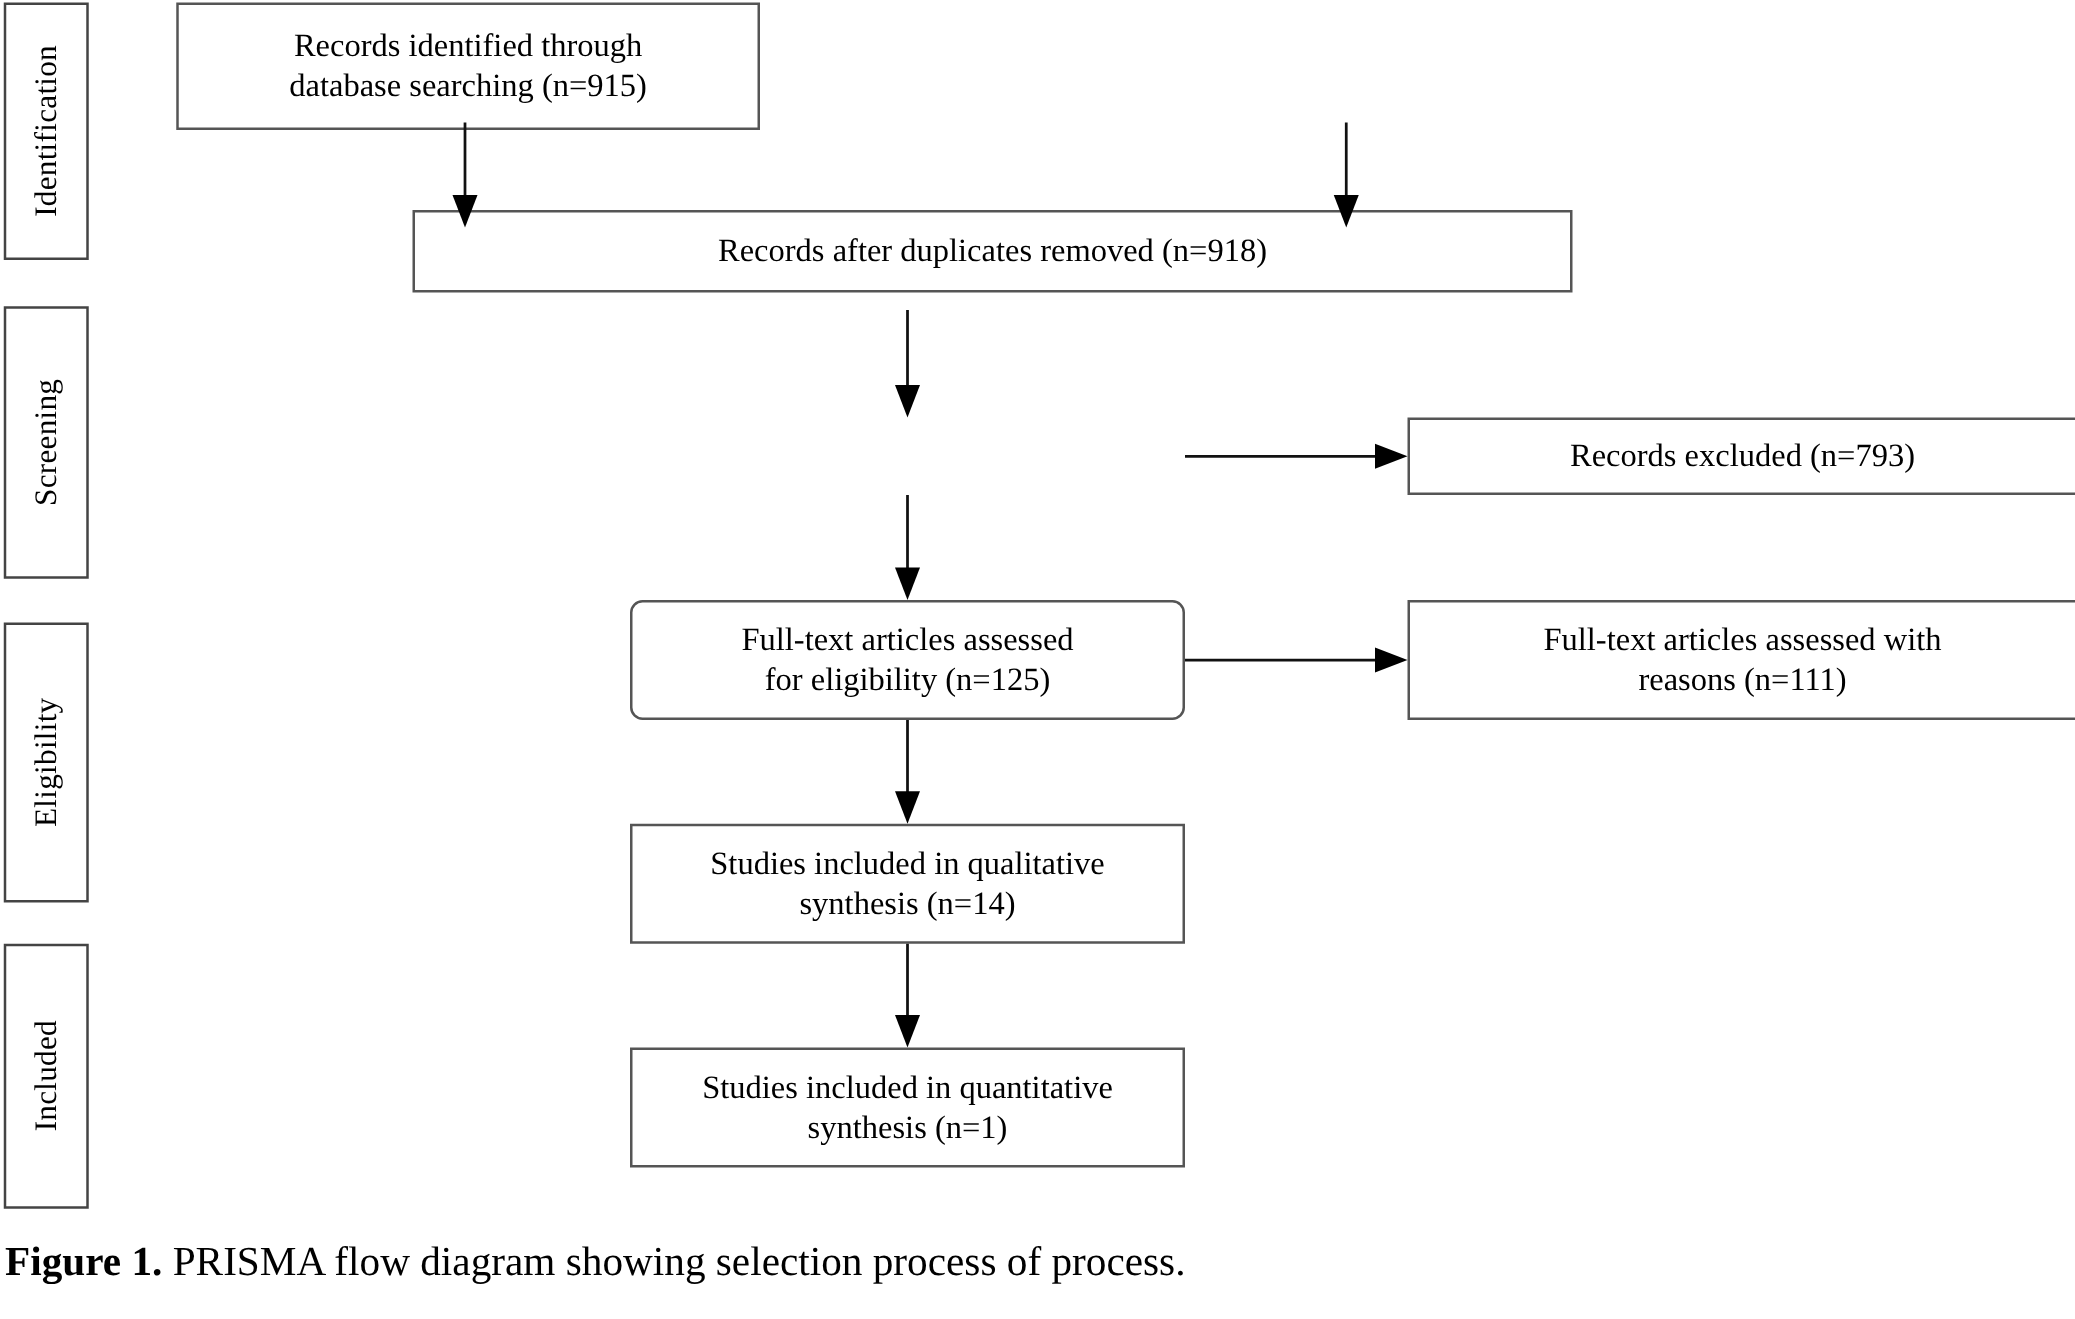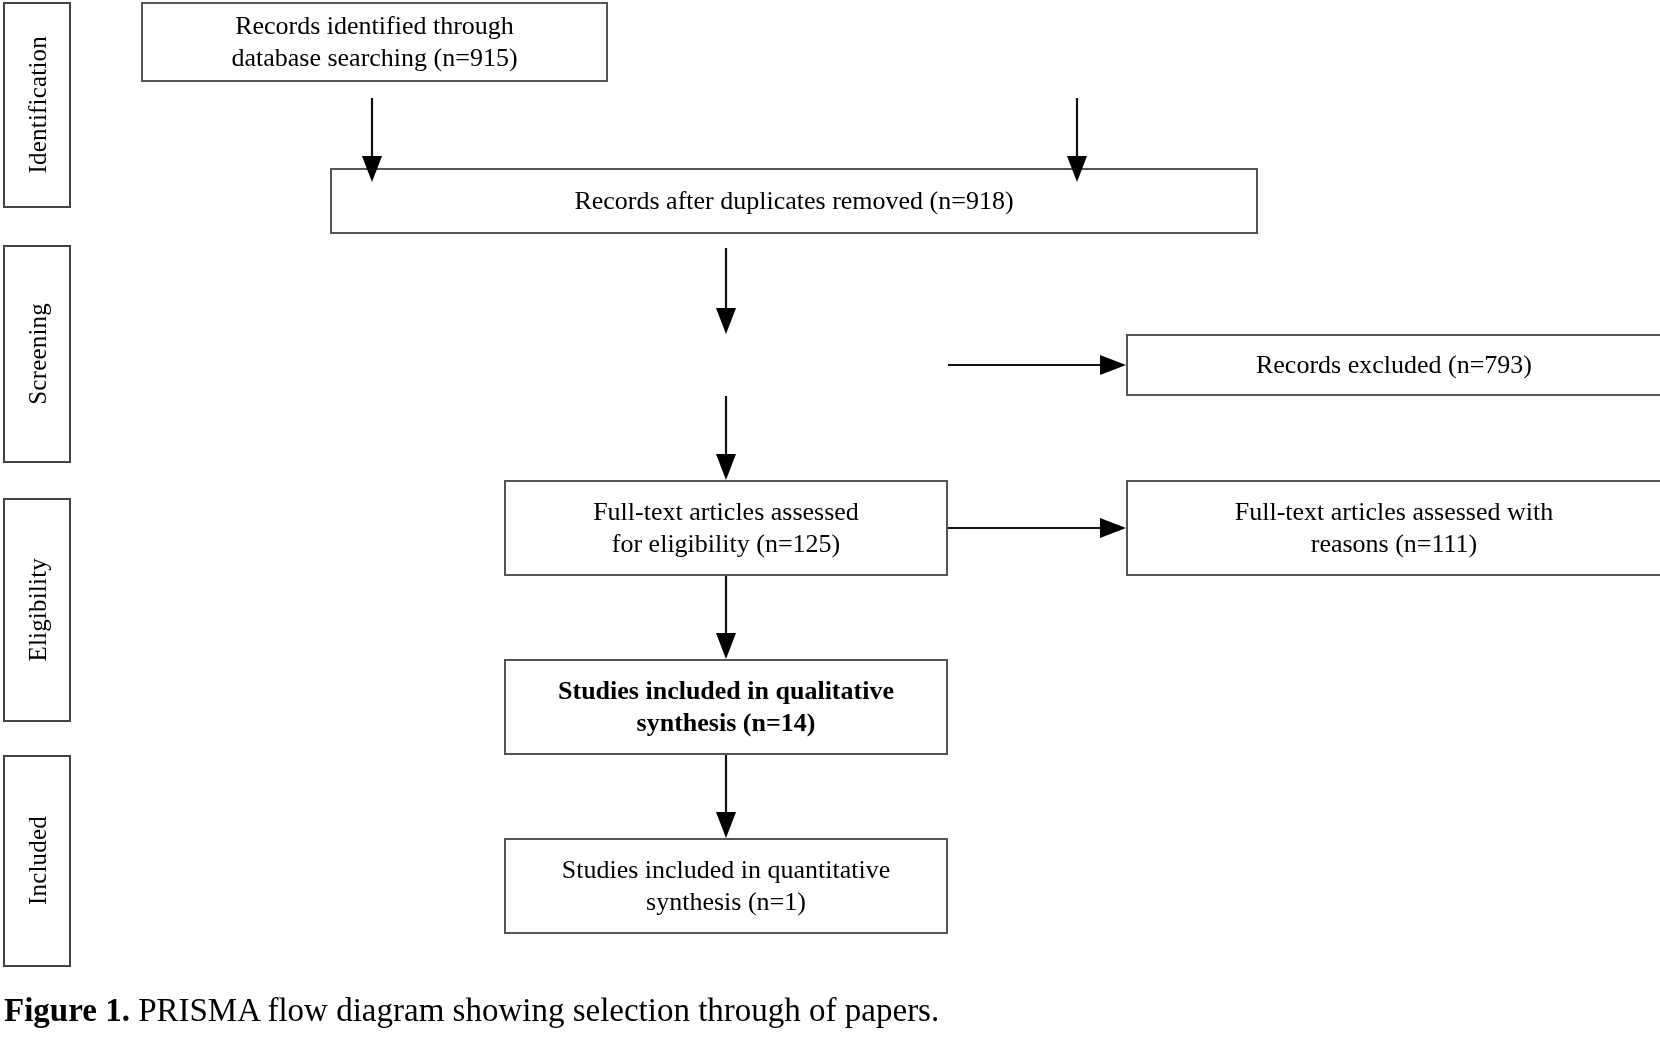--- a/index.html
+++ b/index.html
@@ -97,46 +97,46 @@
   </div>
 
   <div class="stage-box" style="left:3px; top:498px; width:68px; height:224px;">
     <span class="stage-label">Eligibility</span>
   </div>
 
   <div class="stage-box" style="left:3px; top:755px; width:68px; height:212px;">
     <span class="stage-label">Included</span>
   </div>
 
-  <div class="flow-box" style="left:141px; top:2px; width:467px; height:80px;">
+  <div class="flow-box" style="left:141px; top:2px; width:467px; height:102px;">
     <span class="flow-text">Records identified through
 database searching (n=915)</span>
   </div>
 
 
   <div class="flow-box" style="left:330px; top:168px; width:928px; height:66px;">
     <span class="flow-text">Records after duplicates removed (n=918)</span>
   </div>
 
 
   <div class="flow-box" style="left:1126px; top:334px; width:536px; height:62px;">
     <span class="flow-text">Records excluded (n=793)</span>
   </div>
 
-  <div class="flow-box" style="left:504px; top:480px; width:444px; height:96px;">
+  <div class="flow-box" style="left:504px; top:480px; width:444px; height:96px;border-radius:10px;">
     <span class="flow-text">Full-text articles assessed
 for eligibility (n=125)</span>
   </div>
 
   <div class="flow-box" style="left:1126px; top:480px; width:536px; height:96px;">
     <span class="flow-text">Full-text articles assessed with
 reasons (n=111)</span>
   </div>
 
-  <div class="flow-box" style="left:504px; top:659px; width:444px; height:96px;font-weight:bold;">
+  <div class="flow-box" style="left:504px; top:659px; width:444px; height:96px;">
     <span class="flow-text">Studies included in qualitative
 synthesis (n=14)</span>
   </div>
 
   <div class="flow-box" style="left:504px; top:838px; width:444px; height:96px;">
     <span class="flow-text">Studies included in quantitative
 synthesis (n=1)</span>
   </div>
 
   <svg class="conn" style="left:0; top:0; width:1660px; height:1055px;" viewBox="0 0 1660 1055">
@@ -177,16 +177,16 @@
     </g>
 
     <g>
       <line x1="726" y1="755" x2="726" y2="822"></line>
       <polygon points="726,838 716,812 736,812"></polygon>
     </g>
   </svg>
 
   <div id="caption">
     <span class="cap-label">Figure 1.</span>
-    <span>PRISMA flow diagram showing selection through of papers.</span>
+    <span>PRISMA flow diagram showing selection process of process.</span>
   </div>
 
 </div>
 
 </body></html>

